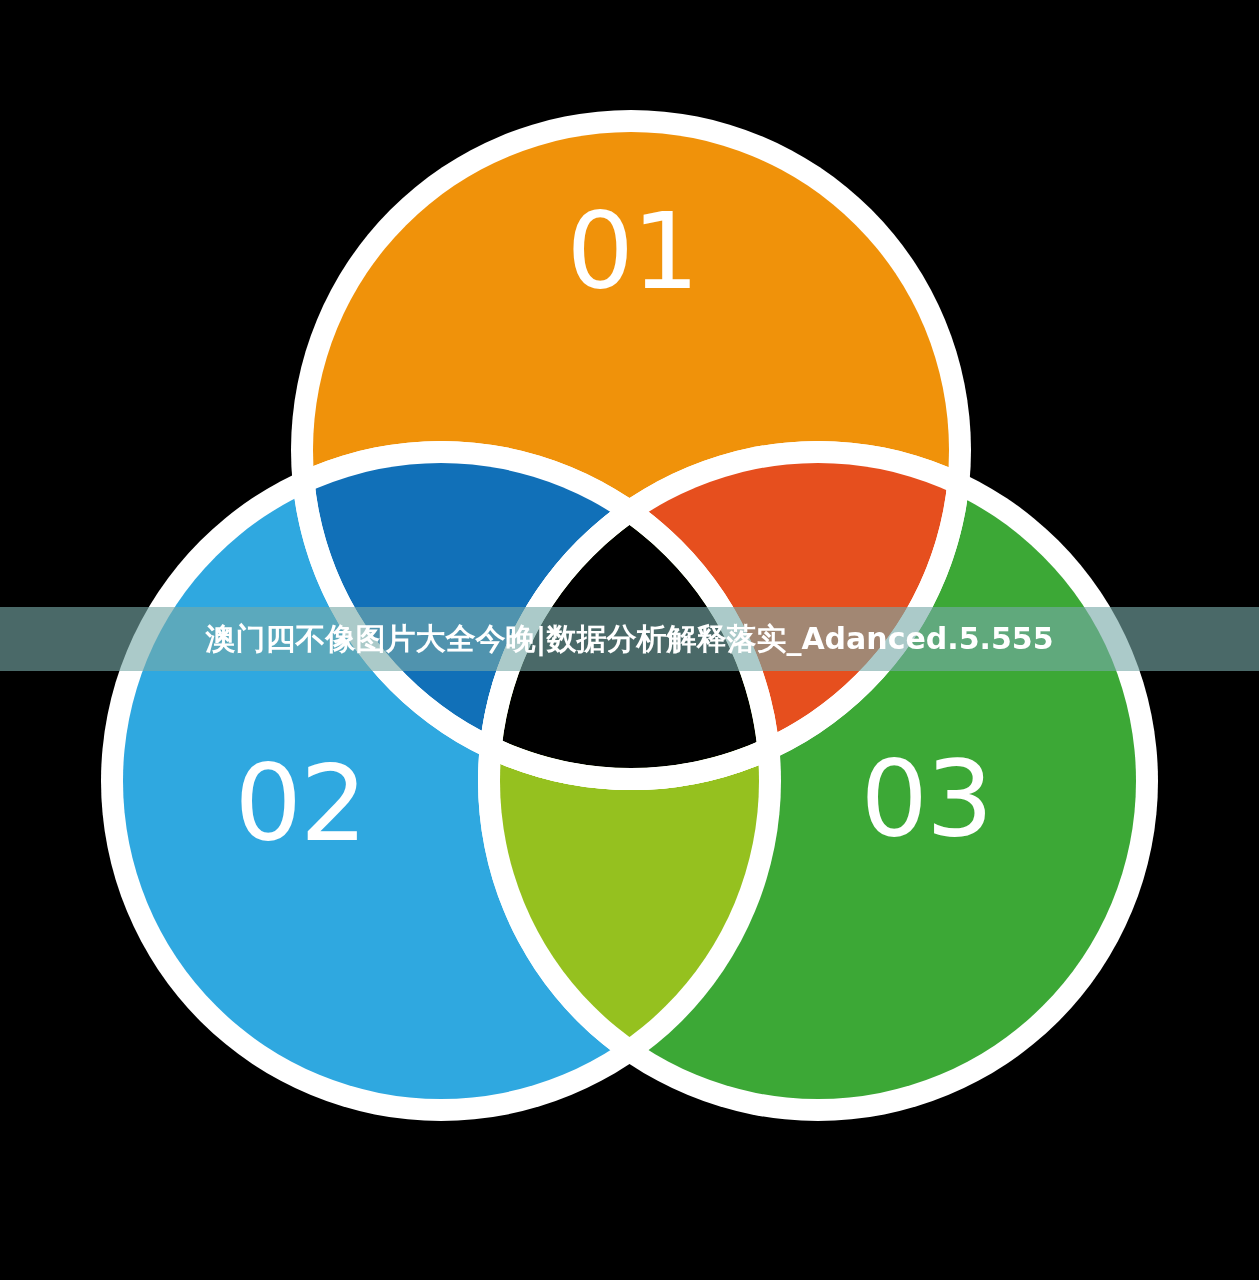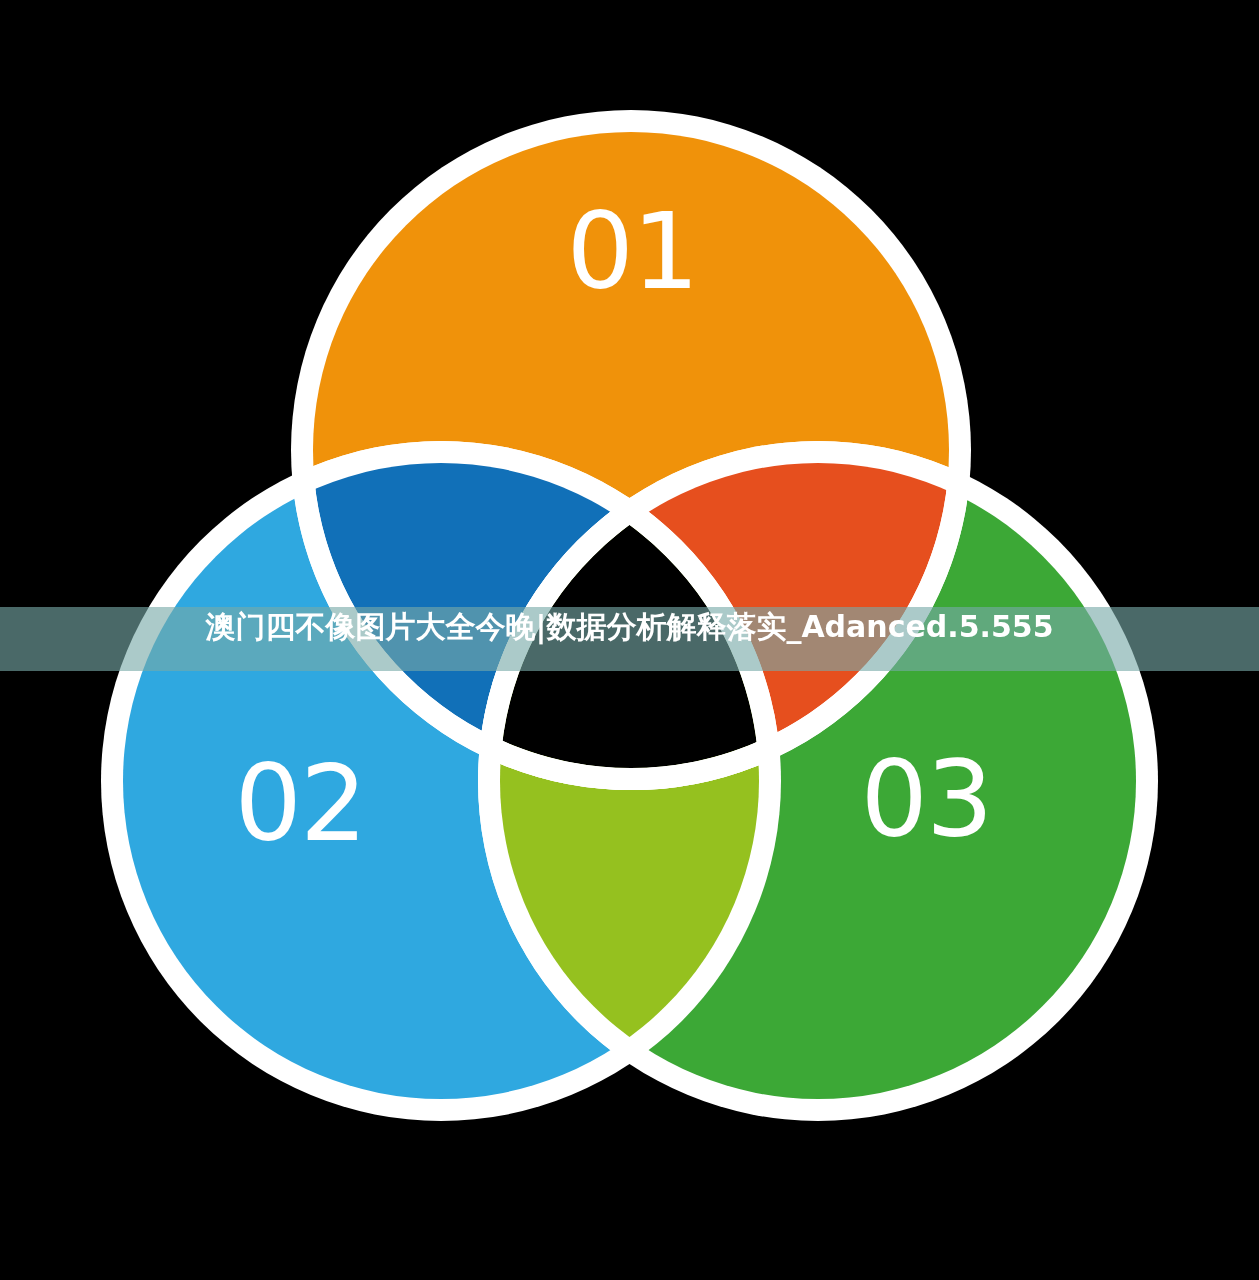--- a/index.html
+++ b/index.html
@@ -11,21 +11,21 @@
       fill: #ffffff;
       font-size: 106px;
       text-anchor: middle;
       letter-spacing: -2px;
     }
     .banner {
       position: absolute;
       left: 0; top: 607px;
       width: 1259px; height: 64px;
       background: rgba(120, 170, 168, 0.62);
-      display: flex; justify-content: center;
+      display: flex; align-items: center; justify-content: center;
     }
     .banner-text {
       font-family: "DejaVu Sans", sans-serif;
       font-weight: bold;
       font-size: 30px;
       color: #ffffff;
       letter-spacing: 0px;
       white-space: nowrap;
     }
   </style>

